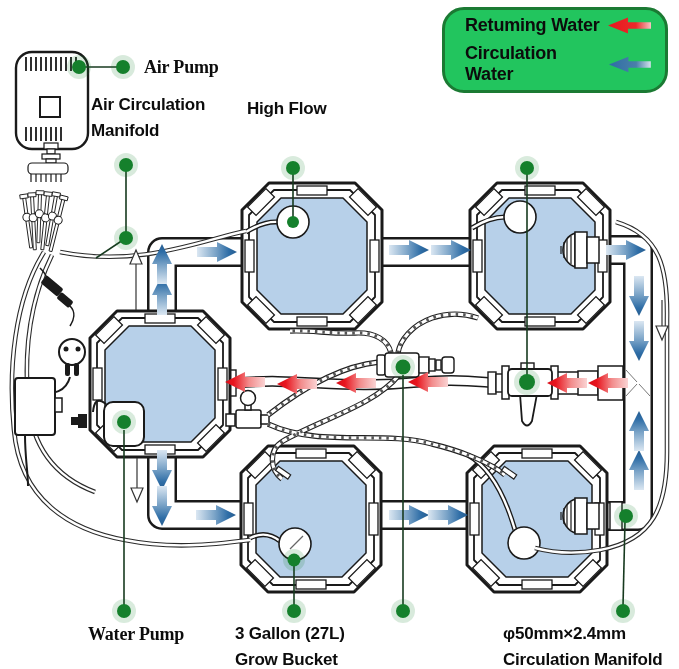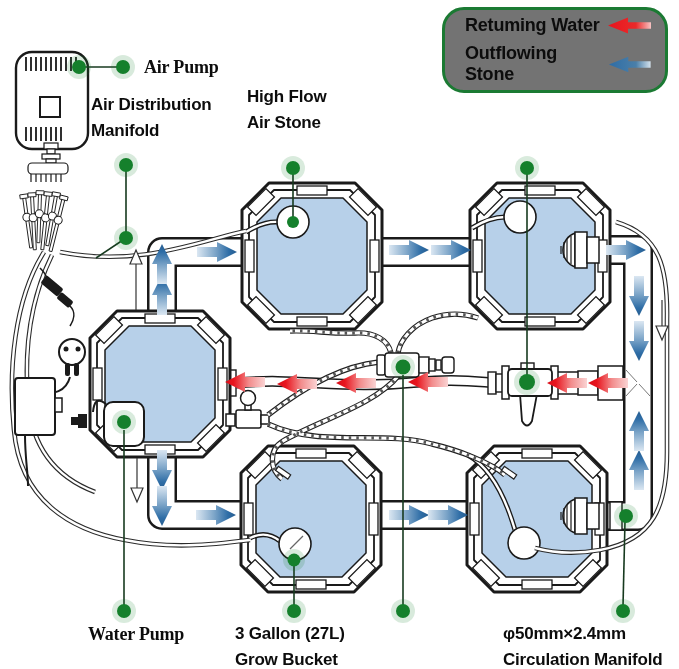--- a/index.html
+++ b/index.html
@@ -17,21 +17,21 @@
     font-family:"Liberation Sans","DejaVu Sans",sans-serif;
   }
   #diagram{position:absolute;left:0;top:0;}
   .lbl{
     position:absolute;font-weight:700;font-size:17px;line-height:26px;color:var(--ink);
     letter-spacing:-0.2px;white-space:nowrap;
   }
   .lbl.big{font-size:18px;font-family:Liberation Serif, serif;}
   .legend{
     position:absolute;left:442px;top:7px;width:226px;height:86px;box-sizing:border-box;
-    border:3px solid var(--legend-border);border-radius:22px;background:#737373;
+    border:3px solid var(--legend-border);border-radius:22px;background:#22c55e;
     display:flex;flex-direction:column;justify-content:center;gap:7px;padding:0 12px 0 20px;
   }
   .legend-row{display:flex;align-items:center;justify-content:space-between;}
   .legend-text{font-weight:700;font-size:18px;color:var(--ink);letter-spacing:-0.2px;}
 </style>
 </head>
 <body>
 
 <div id="stage">
 
@@ -357,27 +357,26 @@
           <circle cx="403" cy="611" r="7"></circle>
       <circle cx="626" cy="516" r="7"></circle>
           <circle cx="623" cy="611" r="7"></circle>
     </g>
   </g>
 </svg>
 
 <div class="lbl big" style="left:144px;top:54px">Air Pump</div>
 
 <div class="lbl" style="left:91px;top:92px">
-  <div>Air Distribution</div>
+  <div>Air Circulation</div>
   <div>Manifold</div>
 </div>
 
-<div class="lbl" style="left:247px;top:84px">
+<div class="lbl" style="left:247px;top:96px">
   <div>High Flow</div>
-  <div>Air Stone</div>
 </div>
 
 
 <div class="lbl big" style="left:88px;top:621px">Water Pump</div>
 
 <div class="lbl" style="left:235px;top:621px">
   <div>3 Gallon (27L)</div>
   <div>Grow Bucket</div>
 </div>
 
@@ -395,21 +394,21 @@
             <linearGradient id="lgr" x1="0" y1="0" x2="1" y2="0">
         <stop offset="0" stop-color="#e8151e"></stop>
               <stop offset="0.65" stop-color="#ea2a2a"></stop>
               <stop offset="1" stop-color="#f8c3c3"></stop>
       </linearGradient>
           </defs>
       <path d="M46,6.2 H23 V1.5 L3,9.5 L23,17.5 V12.8 H46 Z" fill="url(#lgr)"></path>
     </svg>
   </div>
   <div class="legend-row">
-    <span class="legend-text">Outflowing Stone</span>
+    <span class="legend-text">Circulation Water</span>
     <svg width="48" height="19" viewBox="0 0 48 19">
       <defs>
             <linearGradient id="lgb" x1="0" y1="0" x2="1" y2="0">
         <stop offset="0" stop-color="#2e6da6"></stop>
               <stop offset="0.65" stop-color="#4a7fa9"></stop>
               <stop offset="1" stop-color="#d3e1ec"></stop>
       </linearGradient>
           </defs>
       <path d="M46,6.2 H23 V1.5 L3,9.5 L23,17.5 V12.8 H46 Z" fill="url(#lgb)"></path>
     </svg>

